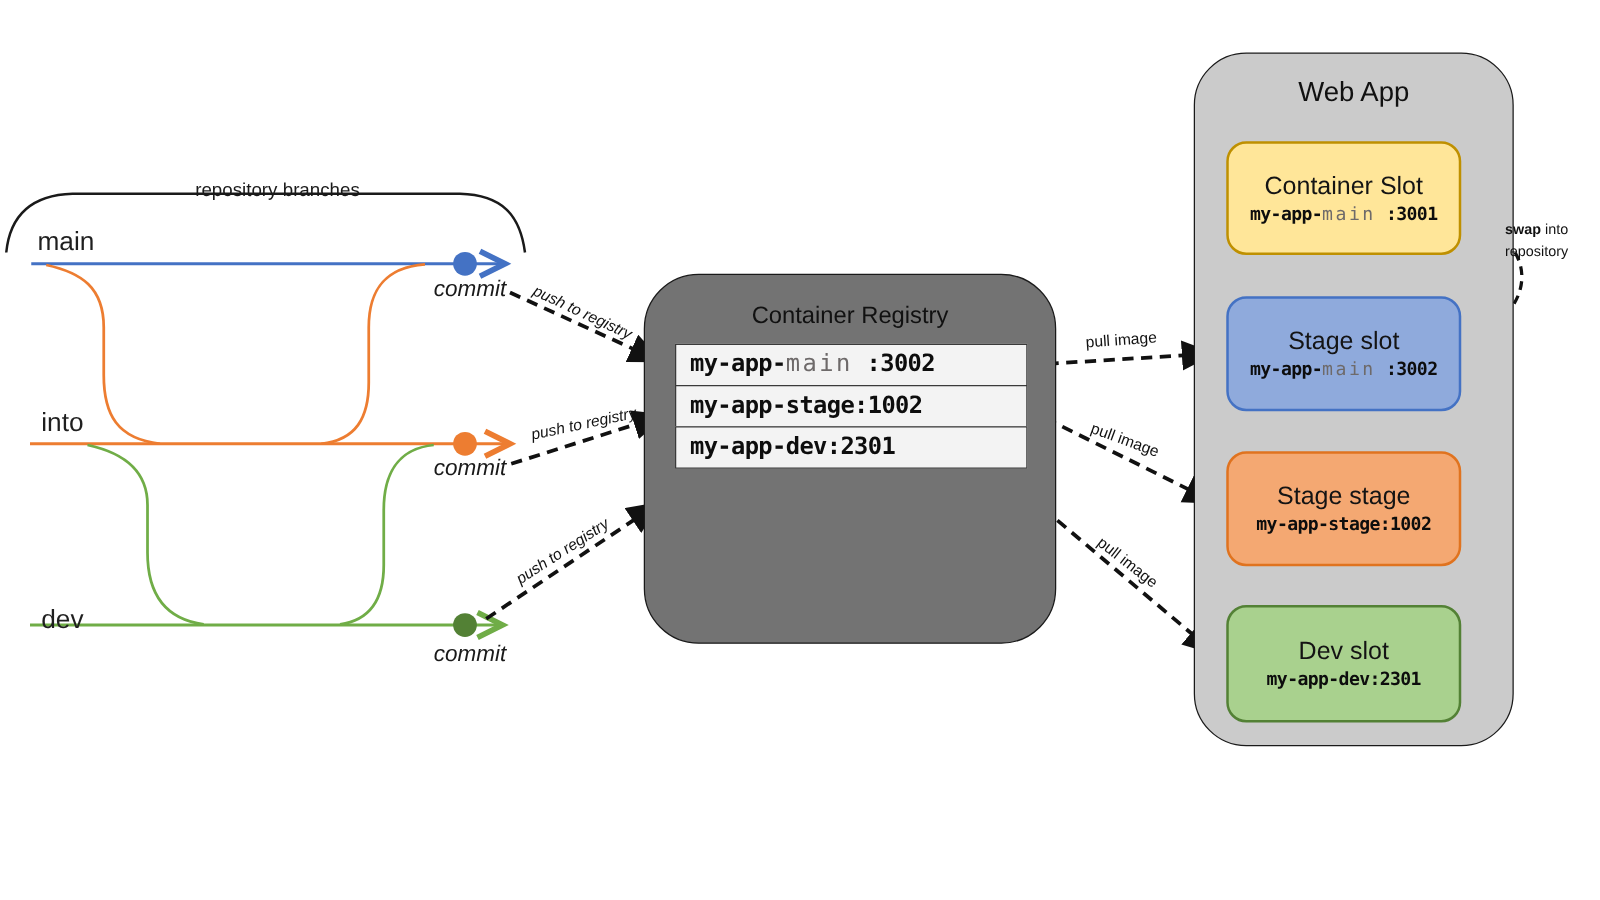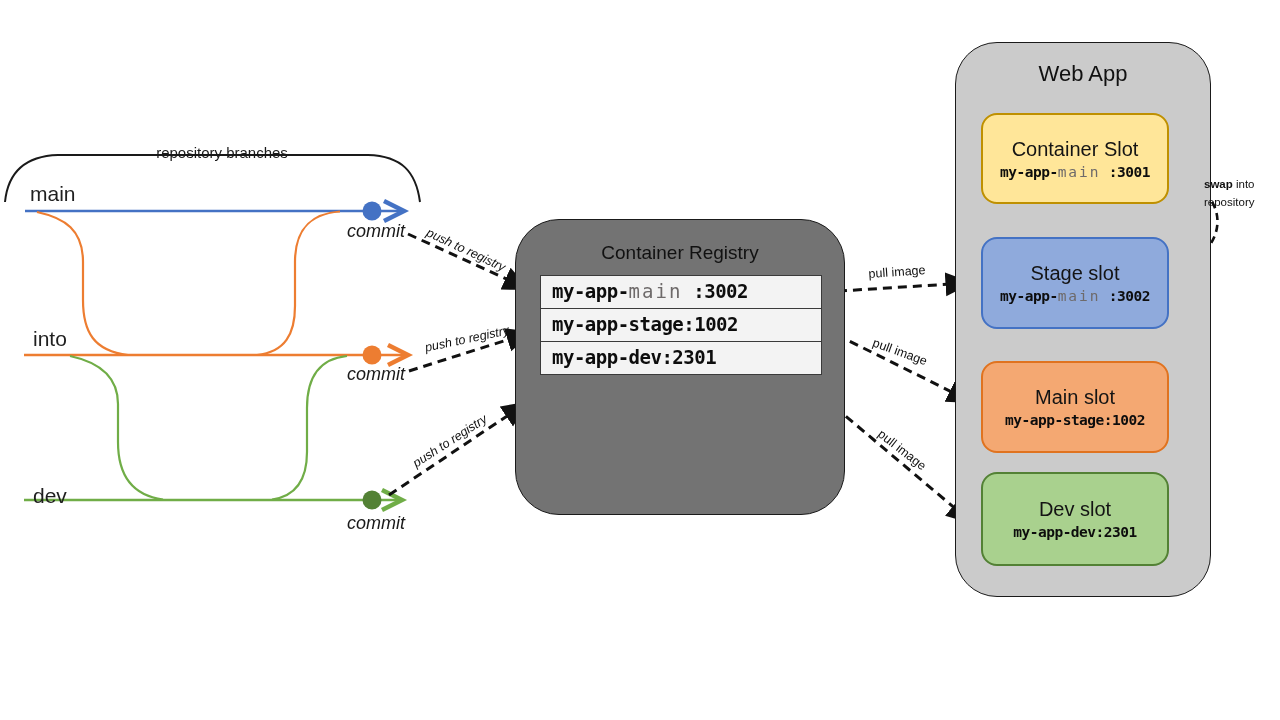--- a/index.html
+++ b/index.html
@@ -39,21 +39,21 @@
   .webapp-title{position:absolute;left:0;right:0;top:18px;text-align:center;font-size:22px;color:#111;}
   .slot{
     position:absolute;left:25px;width:188px;border-radius:16px;border:2px solid;box-sizing:border-box;
     display:flex;flex-direction:column;align-items:center;justify-content:center;gap:3px;
   }
   .slot-title{font-size:20px;color:#141414;}
   .slot-code{font-family:"DejaVu Sans Mono",monospace;font-size:14.5px;font-weight:700;color:#0d0d0d;letter-spacing:-0.5px;}
   .slot-prod{top:70px;height:91px;}
   .slot-main{top:194px;height:92px;}
   .slot-stage{top:318px;height:92px;}
-  .slot-dev{top:429px;height:94px;}
+  .slot-dev{top:441px;height:94px;}
 
   .swap-label{position:absolute;left:1204px;top:176px;width:82px;font-size:11.5px;line-height:1.55;color:#111;white-space:normal;}
   .swap-label b{font-weight:700;margin-top:20px;}
 </style>
 </head>
 <body>
 
 <div class="canvas">
 
   <svg class="layer" viewBox="0 0 1280 720">
@@ -132,21 +132,21 @@
       <div class="slot-title">Container Slot</div>
       <div class="slot-code"><span>my-app-</span><span class="dim">main</span><span> :3001</span></div>
     </div>
 
     <div class="slot slot-main" style="background: rgb(143, 170, 220); border-color: rgb(68, 114, 196);">
       <div class="slot-title">Stage slot</div>
       <div class="slot-code"><span>my-app-</span><span class="dim">main</span><span> :3002</span></div>
     </div>
 
     <div class="slot slot-stage" style="background: rgb(244, 168, 114); border-color: rgb(224, 115, 31);">
-      <div class="slot-title">Main slot</div>
+      <div class="slot-title">Stage stage</div>
       <div class="slot-code"><span>my-app-stage:1002</span><span class="dim"></span><span></span></div>
     </div>
 
     <div class="slot slot-dev" style="background: rgb(169, 209, 142); border-color: rgb(83, 129, 53);">
       <div class="slot-title">Dev slot</div>
       <div class="slot-code"><span>my-app-dev:2301</span><span class="dim"></span><span></span></div>
     </div>
   </div>
 
   <div class="swap-label"><b>swap</b><span> into repository</span></div>

